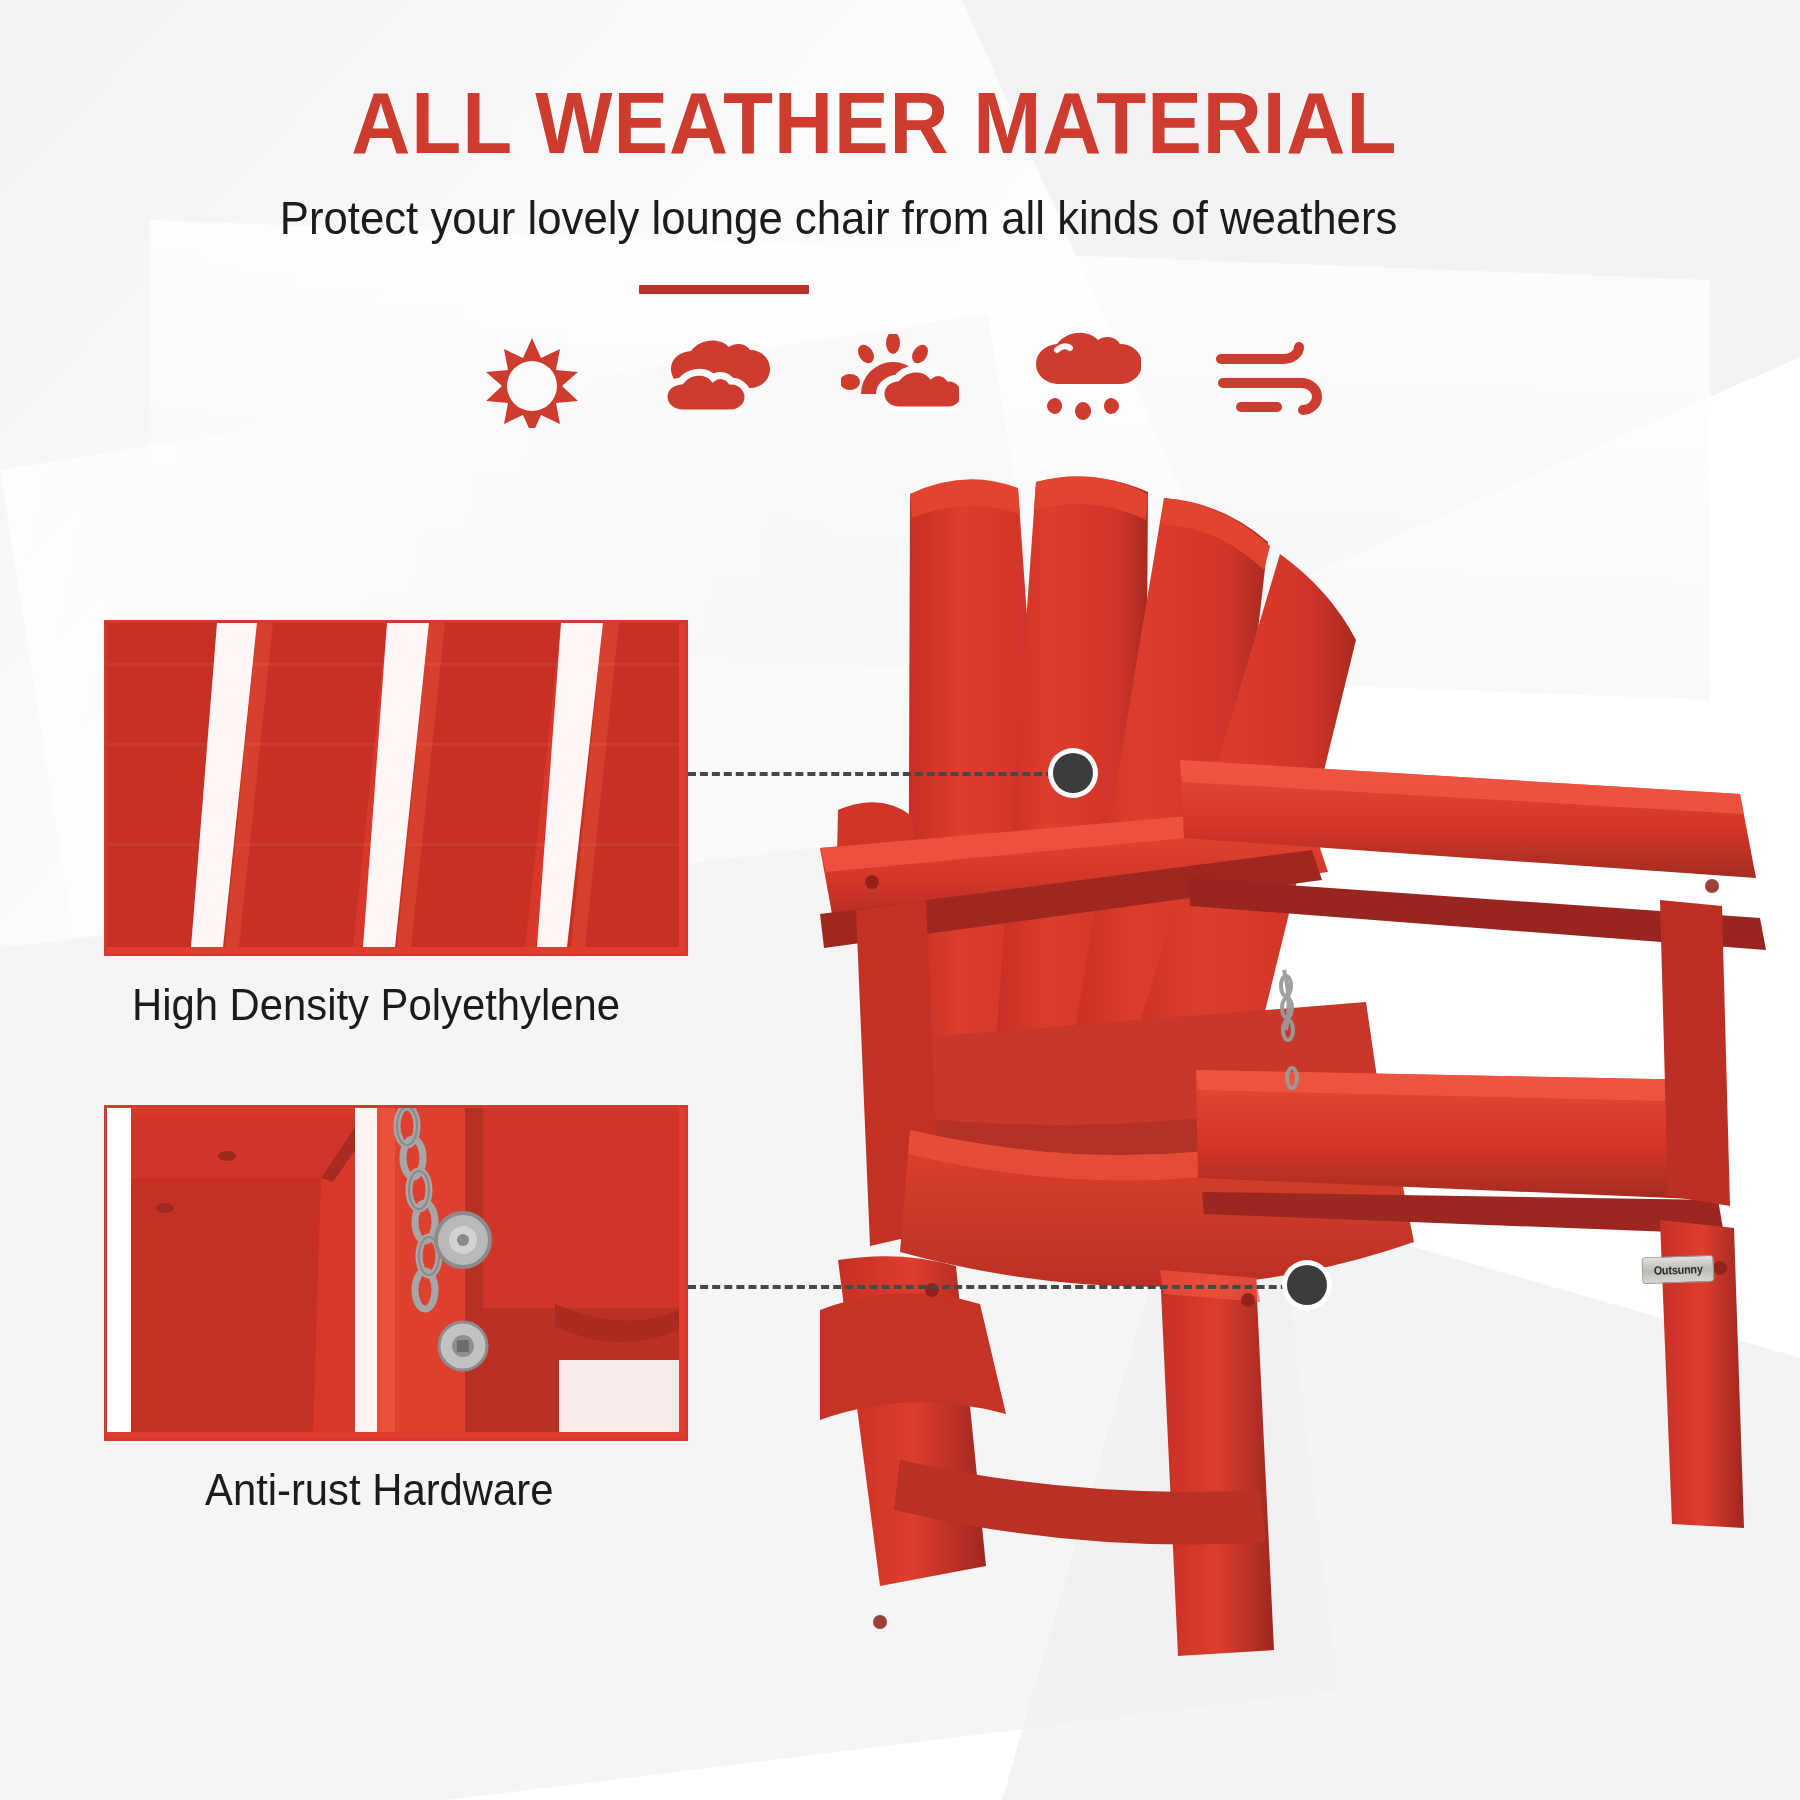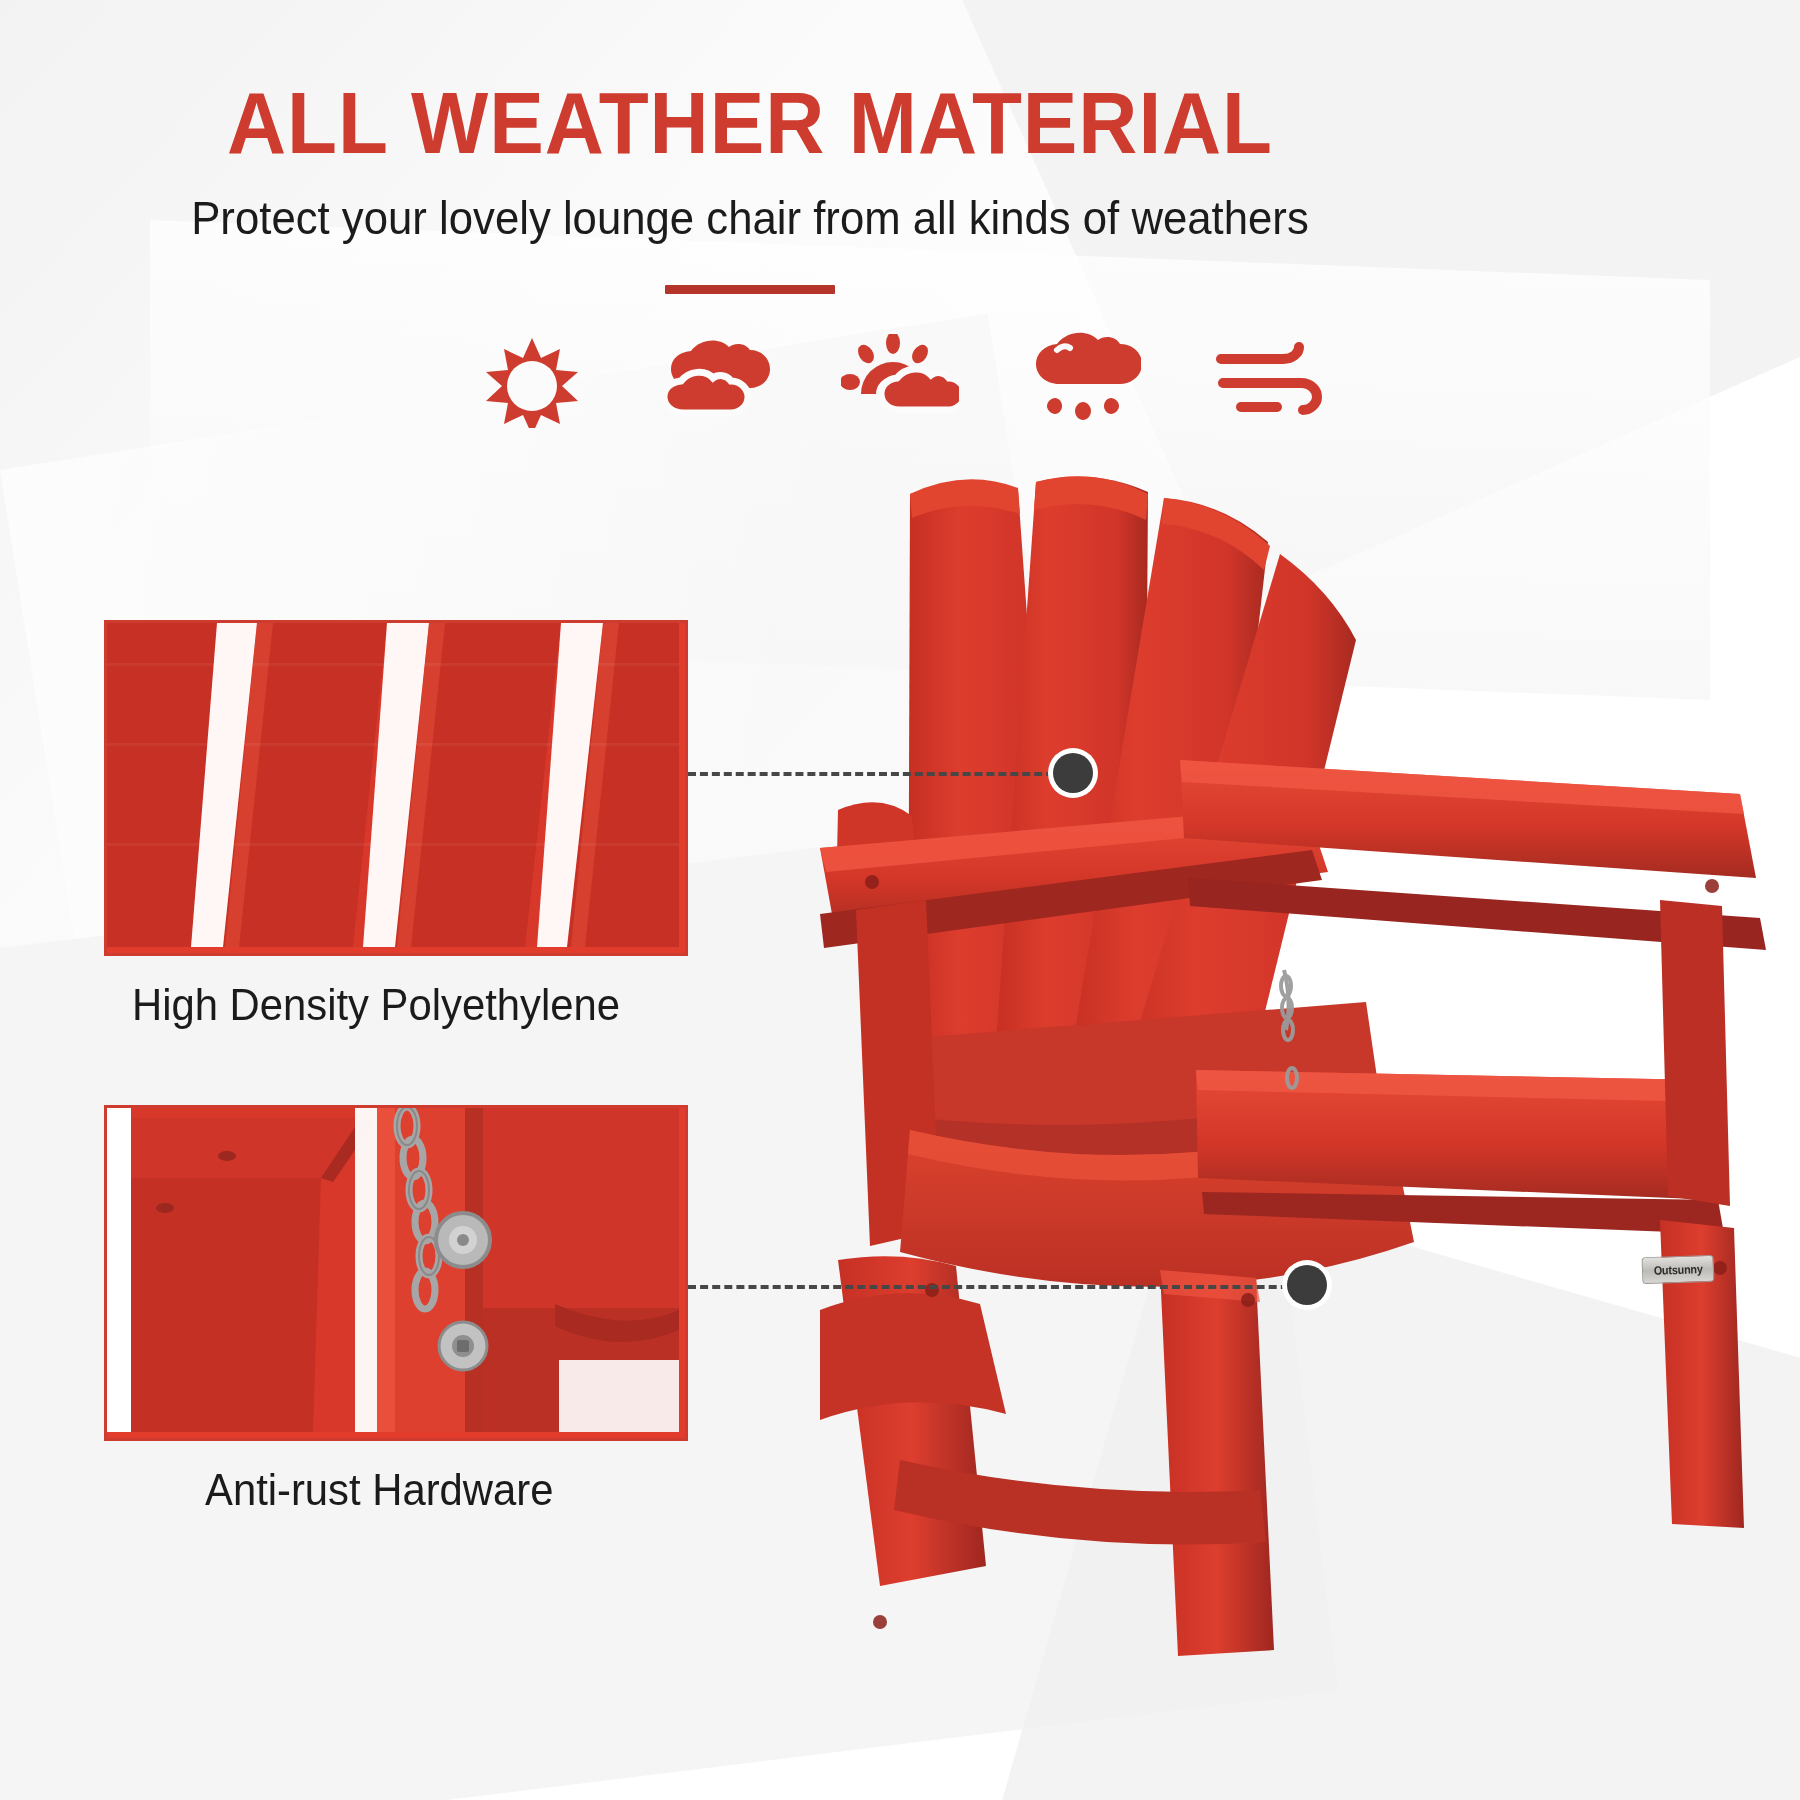--- a/index.html
+++ b/index.html
@@ -56,23 +56,22 @@
     background: linear-gradient(110deg, #ffffff 0%, #f7f7f7 70%);
     transform: rotate(-9deg);
     transform-origin: 0 0;
     opacity: .7;
   }
 
   
   #header {
     position: absolute;
     left: 0; top: 0; width: 1448px;
-    text-align: center;
+    text-align: right;
     z-index: 5;
-    margin-left: 26px;
   }
   #title {
     margin: 0;
     padding-top: 78px;
     font-family: "Liberation Sans Narrow", "Liberation Sans", sans-serif;
     font-size: 88px;
     font-weight: 700;
     letter-spacing: 1px;
     line-height: 1.02;
     color: #cd3c2e;

